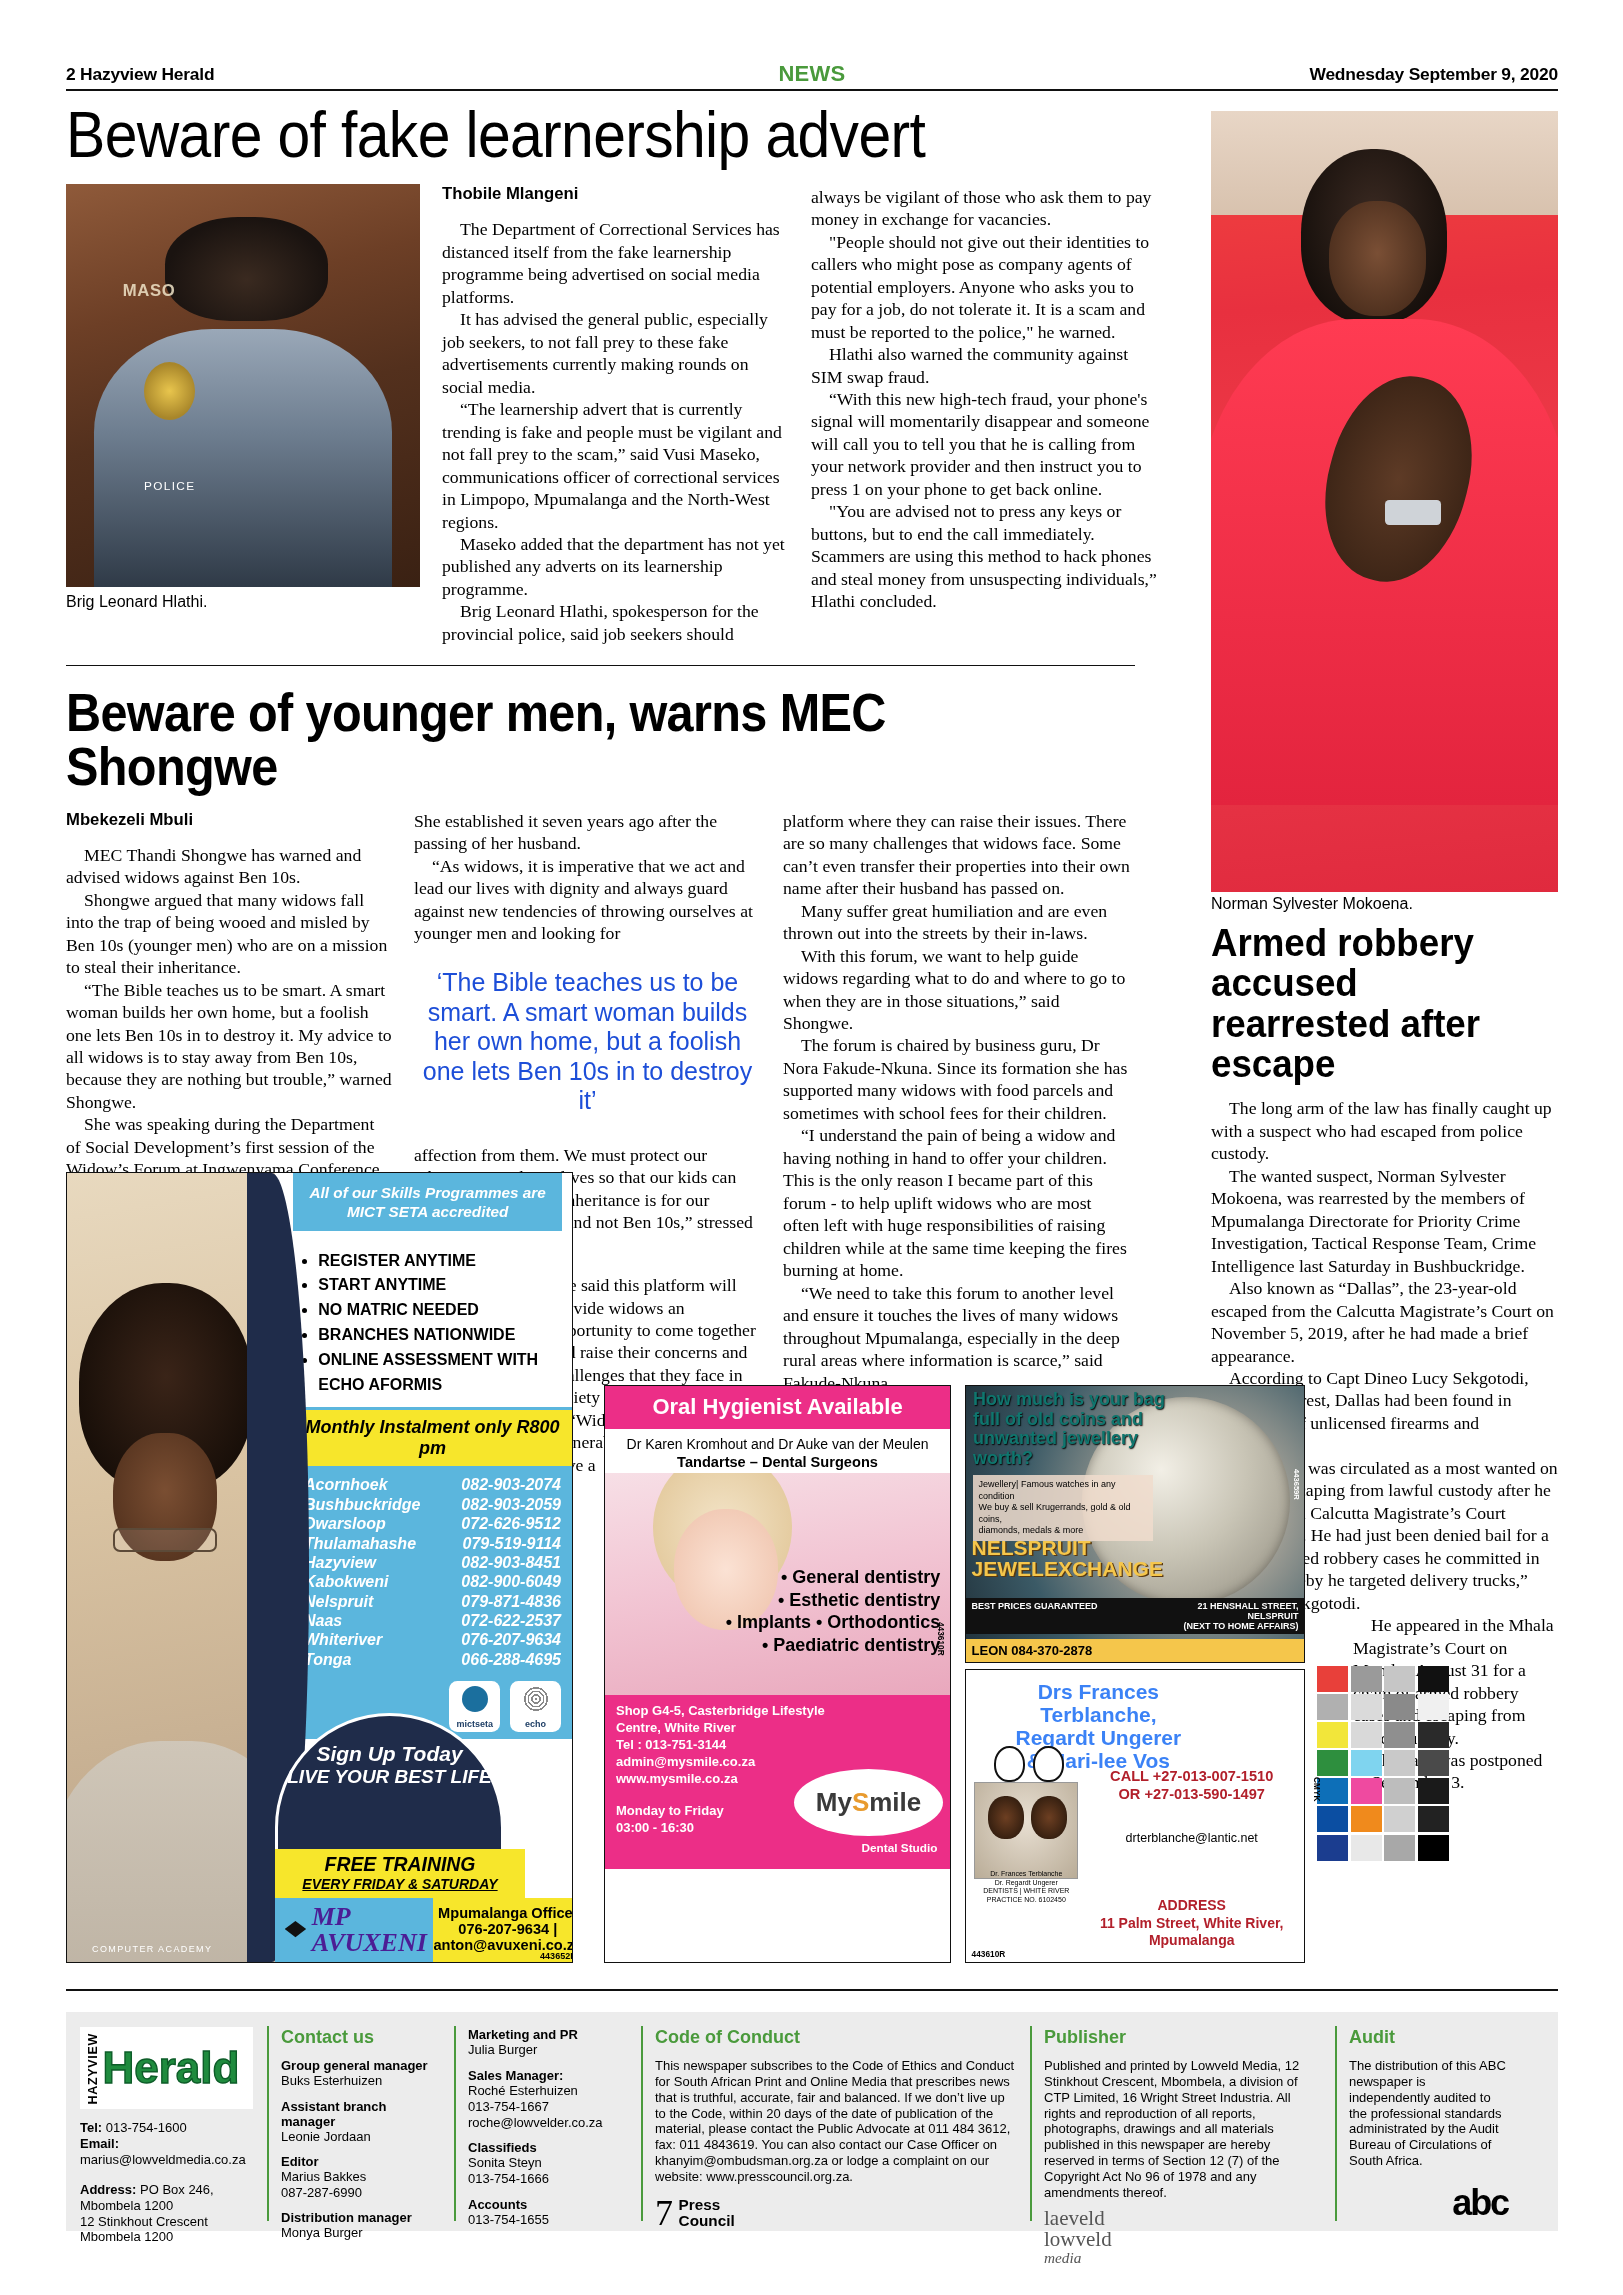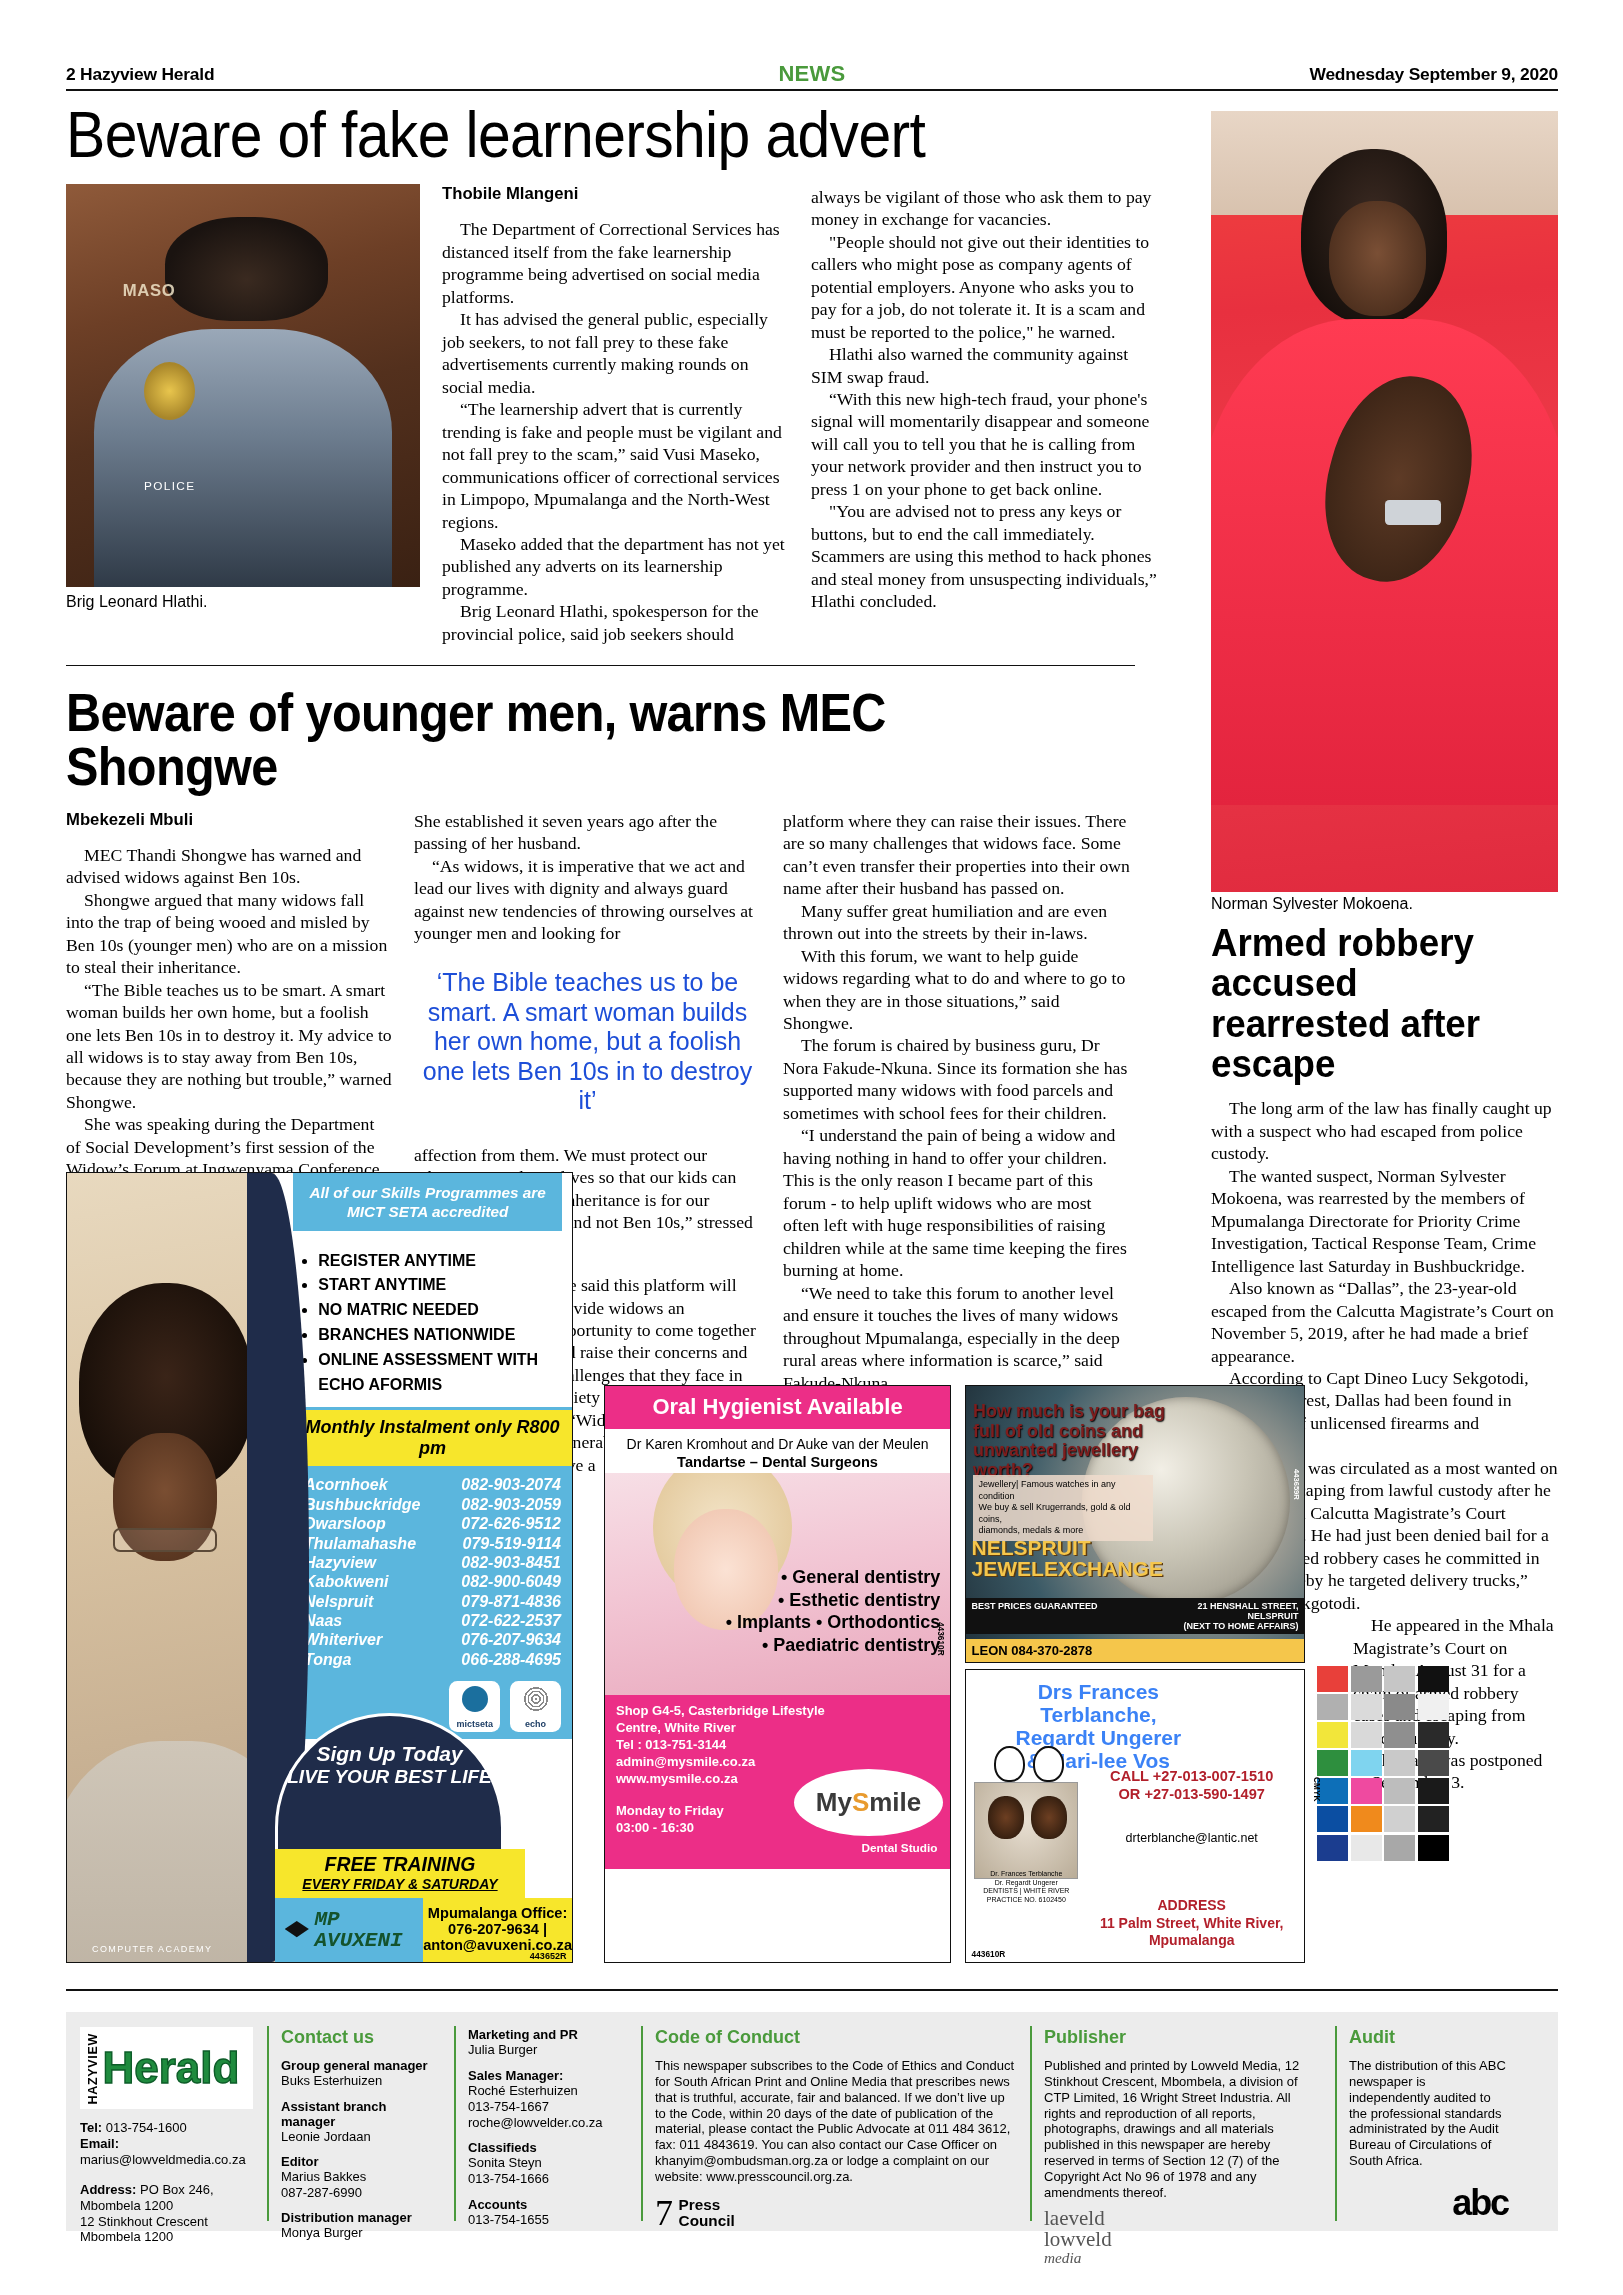--- a/index.html
+++ b/index.html
@@ -130,22 +130,22 @@
       color:#fff; text-align:center; padding-top:26px; font-family:"Liberation Sans", sans-serif;
       font-style:italic; font-weight:bold; }
   .av-signup .l1{font-size:21px;} .av-signup .l2{font-size:19px;}
   .av-free { position:absolute; left:0; bottom:64px; width:250px; background:#f7e62b;
       font-family:"Liberation Sans", sans-serif; font-style:italic; font-weight:bold;
       text-align:center; padding:4.2px 0 5.6px; }
   .av-free .a{font-size:19.4px;} .av-free .b{font-size:14px;text-decoration:underline;}
   .av-footer { position:absolute; left:0; bottom:0; width:100%; height:64px; display:flex; }
   .av-foot-l { width:208px; background:#5bb6dd; display:flex; align-items:center; gap:5.6px; padding-left:9.7px;}
   .av-foot-l .cap { width:28px; height:18px; background:#111; clip-path:polygon(0 45%,50% 0,100% 45%,50% 90%); }
-  .av-foot-l .nm { font-family:Liberation Mono, monospace; font-weight:bold; font-style:italic;
-      font-size:21px; color:#14532d; line-height:1; }
+  .av-foot-l .nm { font-family:Liberation Serif, serif; font-weight:bold; font-style:italic;
+      font-size:26px; color:#4c1d95; line-height:1; }
   .av-foot-r { flex:1; background:#f7e62b; font-family:"Liberation Sans", sans-serif; font-weight:bold;
       font-size:14.6px; text-align:center; padding-top:7px; position:relative; }
   .av-code { position:absolute; right:5.6px; bottom:1.4px; font-size:9px; font-weight:bold; }
 
   
   .ad-dental { position:absolute; left:604px; top:1385px; width:347px; height:578px;
                border:1.4px solid #111; background:#fff; overflow:hidden; }
   .dn-top { background:#ec2e87; color:#fff; font-family:"Liberation Sans", sans-serif;
       font-weight:bold; font-size:22px; text-align:center; padding:8.3px 0; }
   .dn-docs { text-align:center; font-family:"Liberation Sans", sans-serif; font-size:14px; padding:7px 4.2px 2.8px; }
@@ -171,23 +171,23 @@
       font-family:"Liberation Sans", sans-serif; font-size:8.3px; font-weight:bold; }
 
   
   .ad-jewel { position:absolute; left:965px; top:1385px; width:340px; height:278px;
               border:1.4px solid #111; background:#fff; overflow:hidden; }
   .jw-img { position:absolute; inset:0;
       background:radial-gradient(circle at 70% 45%,#d7d2c6 0%,#9b9b93 30%,#3b5a66 65%,#1f2f38 100%);}
   .jw-coin { position:absolute; right:4%; top:4%; width:208px; height:208px; border-radius:50%;
       background:radial-gradient(circle at 38% 35%,#f2efe6 0%,#c9c5b6 45%,#8d897c 100%);
       box-shadow:inset 0 0 11px rgba(0,0,0,.35); }
-  .jw-head { position:absolute; left:7px; top:4.2px; width:208px; color:#7f1d1d;
+  .jw-head { position:absolute; left:7px; top:4.2px; width:208px; color:#0f766e;
       font-family:"Liberation Sans", sans-serif; font-weight:bold; font-size:18px; line-height:1.08;
-      text-shadow:0.7px 0.7px 1.4px #000;margin-top:12px; }
+      text-shadow:0.7px 0.7px 1.4px #000; }
   .jw-sub { position:absolute; left:7px; top:89px; width:180px; background:rgba(240,220,205,.85);
       font-family:"Liberation Sans", sans-serif; font-size:9px; line-height:1.28; padding:4.2px 5.6px; }
   .jw-brand { position:absolute; left:5.6px; top:151px; width:229px;
       font-family:"Liberation Sans", sans-serif; font-weight:bold; font-size:21px; color:#f5c64b;
       text-shadow:1.4px 1.4px 0 #5a3a10; line-height:1.02; }
   .jw-bar { position:absolute; left:0; bottom:28px; width:100%; background:#111; color:#fff;
       font-family:"Liberation Sans", sans-serif; font-weight:bold; font-size:9px; padding:2.8px 5.6px;
       display:flex; justify-content:space-between; }
   .jw-tel { position:absolute; left:0; bottom:0; width:100%; background:#f5c64b;
       font-family:"Liberation Sans", sans-serif; font-weight:bold; font-size:13px; padding:4.2px 5.6px;

